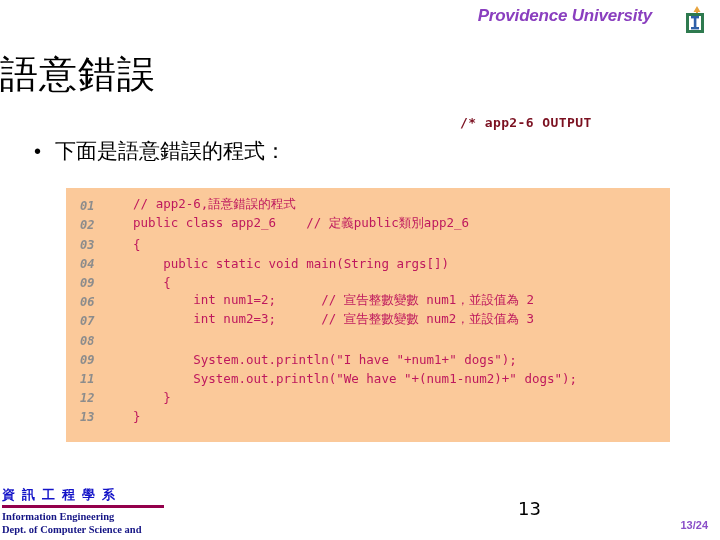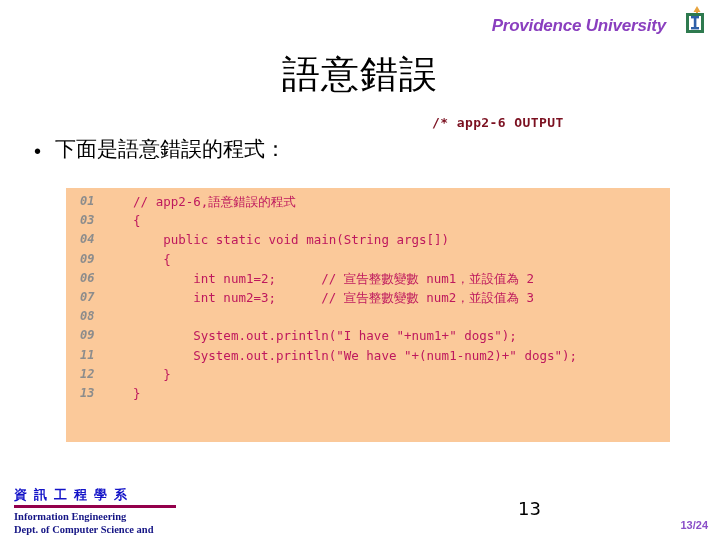--- a/index.html
+++ b/index.html
@@ -14,22 +14,22 @@
     overflow: hidden;
     position: relative;
   }
 
   
   .header {
     position: absolute;
     top: 6px;
     right: 14px;
     display: flex;
-    align-items: flex-end;
-    gap: 6px;
+    align-items: flex-start;
+    gap: 20px;
   }
   .brand-text {
     font-family: "Liberation Sans", sans-serif;
     font-style: italic;
     font-weight: bold;
     font-size: 17px;
     color: #8A3FBF;
     letter-spacing: -0.2px;
     white-space: nowrap;
   }
@@ -39,21 +39,20 @@
     height: 30px;
   }
   .logo svg { display: block; }
 
   
   .slide-title {
     position: absolute;
     top: 52px;
     left: 0;
     width: 720px;
-    text-align: center;
     font-size: 38px;
     line-height: 44px;
     color: #000000;
     font-family: "DejaVu Sans", sans-serif;
     letter-spacing: 1px;
   }
 
   
   .bullet-row {
     position: absolute;
@@ -65,38 +64,39 @@
   }
   .bullet-dot {
     font-size: 20px;
     line-height: 26px;
     color: #000;
   }
   .bullet-text {
     font-size: 21px;
     line-height: 26px;
     color: #000;
-    font-family: Liberation Mono, monospace;
+    font-family: Liberation Serif, serif;
   }
 
   
   .output-block {
     position: absolute;
     top: 84px;
     left: 432px;
     color: #7B1020;
     font-family: "DejaVu Sans Mono", monospace;
     font-size: 12.5px;
     line-height: 15.5px;
     white-space: pre;
   }
   .output-block .out-head {
     font-weight: bold;
     font-size: 13px;
     letter-spacing: 0.4px;
+    margin-left: 28px;
   }
   .output-block .out-gap { height: 8px; }
   .output-block .out-line {
     letter-spacing: 0.2px;
   }
   .output-block .out-rule {
     letter-spacing: -0.5px;
   }
 
   
@@ -106,21 +106,21 @@
     top: 188px;
     width: 604px;
     height: 254px;
     background: #FBC99A;
     padding: 6px 0 6px 0;
     box-sizing: border-box;
     overflow: hidden;
   }
   .code-line {
     display: flex;
-    align-items: flex-start;
+    align-items: flex-end;
     height: 19.2px;
     font-family: "DejaVu Sans Mono", monospace;
     font-size: 12.5px;
     white-space: pre;
   }
   .ln {
     width: 52px;
     padding-left: 14px;
     box-sizing: border-box;
     color: #8C8C8C;
@@ -129,21 +129,21 @@
     font-size: 12px;
   }
   .code-text {
     color: #be185d;
     white-space: pre;
   }
 
   
   .footer-logo {
     position: absolute;
-    left: 12px;
+    left: 0;
     top: 487px;
     width: 180px;
   }
   .footer-cn {
     color: #1414C8;
     font-weight: bold;
     font-size: 13px;
     letter-spacing: 7px;
     font-family: "DejaVu Sans", sans-serif;
     line-height: 16px;
@@ -220,20 +220,24 @@
   <span class="bullet-dot">•</span>
   <span class="bullet-text">下面是語意錯誤的程式：</span>
 </div>
 
 <div class="code-box">
   <div class="code-line">
     <span class="ln">01</span>
     <span class="code-text">  // app2-6,語意錯誤的程式</span>
   </div>
   <div class="code-line">
+    <span class="ln">02</span>
+    <span class="code-text">  public class app2_6    // 定義public類別app2_6</span>
+  </div>
+  <div class="code-line">
     <span class="ln">03</span>
     <span class="code-text">  {</span>
   </div>
   <div class="code-line">
     <span class="ln">04</span>
     <span class="code-text">      public static void main(String args[])</span>
   </div>
   <div class="code-line">
     <span class="ln">09</span>
     <span class="code-text">      {</span>

